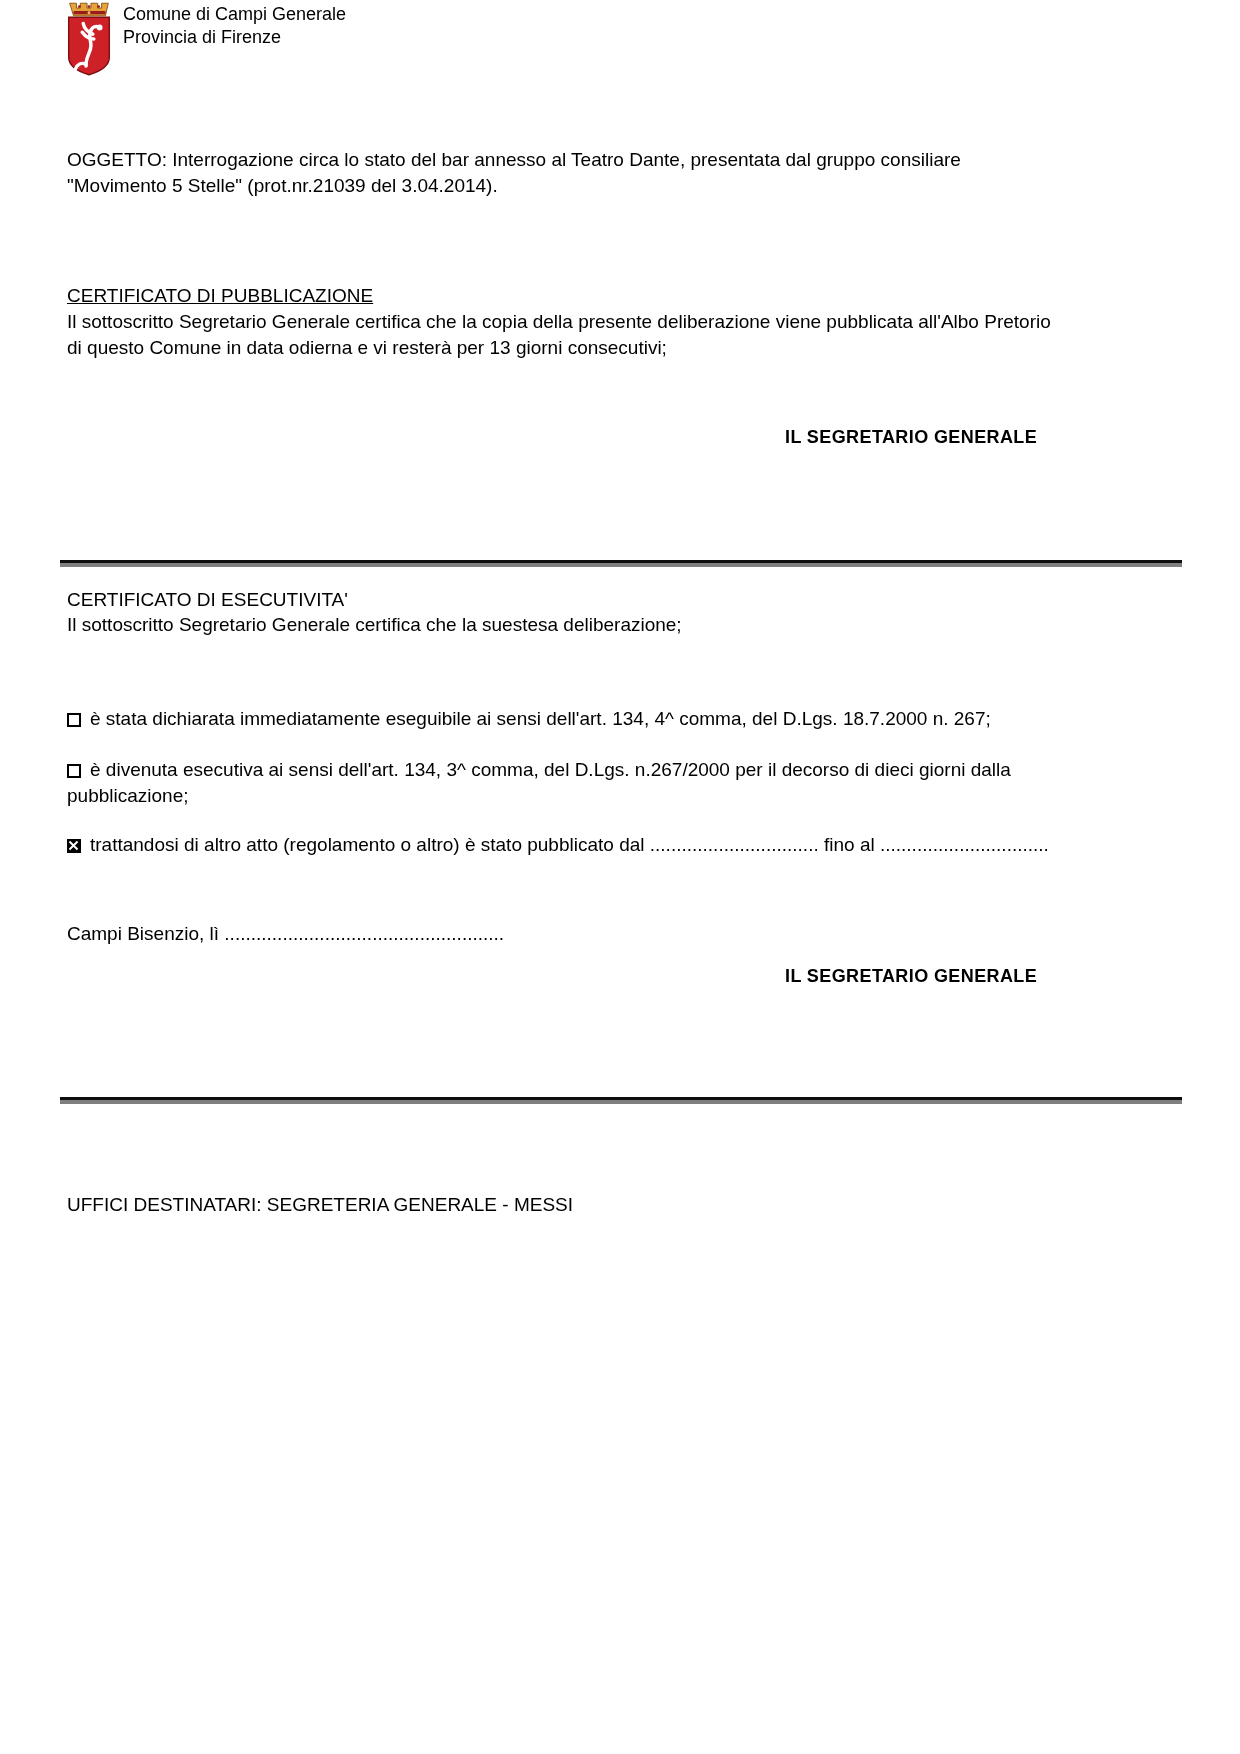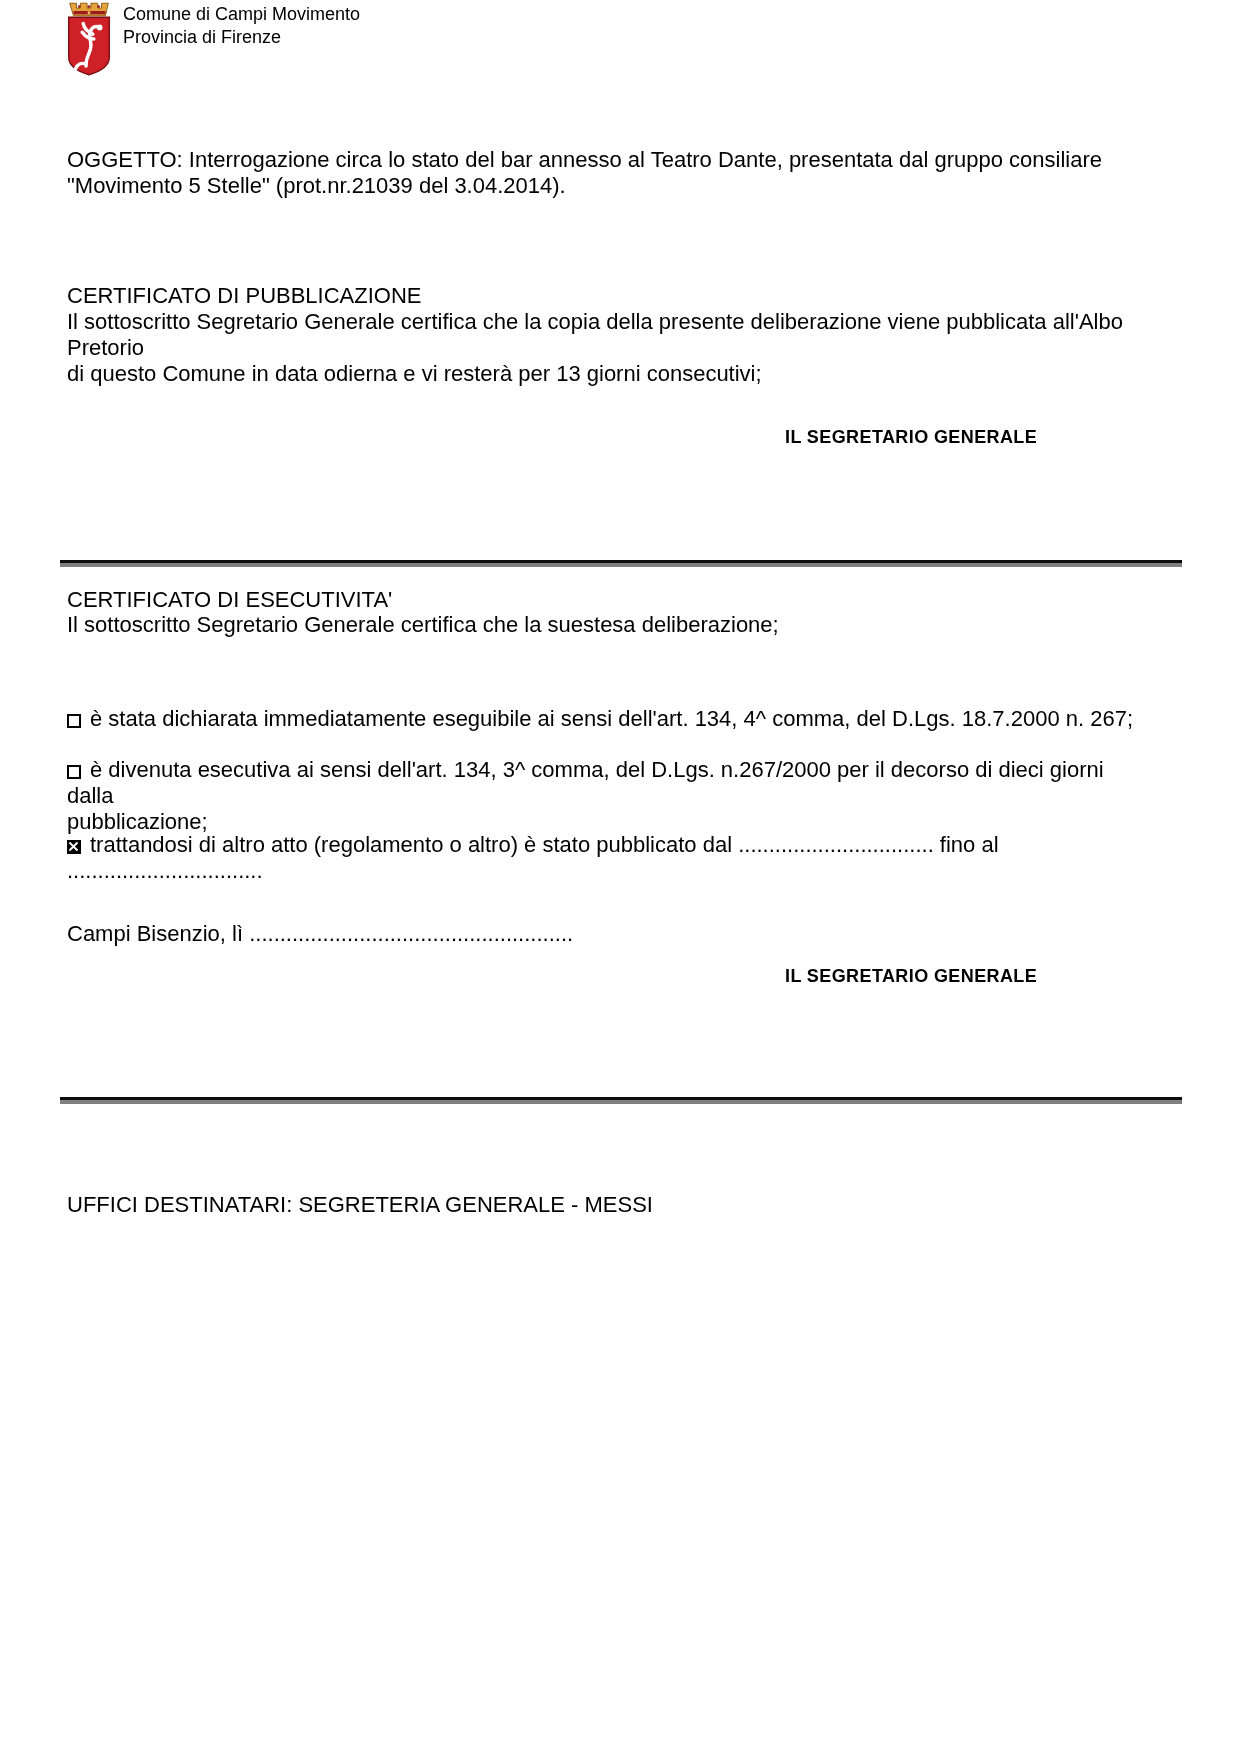--- a/index.html
+++ b/index.html
@@ -11,30 +11,30 @@
   .page {
     position: relative;
     width: 1240px;
     height: 1754px;
     margin: 0 auto;
     background: #ffffff;
     overflow: hidden;
   }
   .abs { position: absolute; }
   .txt {
-    font-size: 22px;
+    font-size: 19px;
     line-height: 26px;
     color: #000;
     white-space: normal;
   }
   .nowrap { white-space: nowrap; }
   .crest { left: 60px; top: 2px; width: 58px; height: 74px; }
   .header-text { left: 123px; top: 3px; line-height: 23px; font-size: 18px; }
   .subject { left: 67px; top: 147px; width: 1060px; }
-  .pub-title { left: 67px; top: 283px; }
+  .pub-title { left: 67px; top: 283px; text-decoration: underline; }
   .pub-body { left: 67px; top: 309px; width: 1110px; }
   .pub-date { left: 67px; top: 382px; }
   .pub-sign { left: 785px; top: 424px; font-weight: bold; font-size: 18px; letter-spacing: 0.4px; }
   .divider {
     left: 60px; width: 1122px; height: 7px;
     background: #7f7f7f;
     border-top: 3px solid #0d0d0d;
   }
   .divider-1 { top: 560px; }
   .divider-2 { top: 1097px; }
@@ -82,21 +82,21 @@
         <path d="M32,29 C34,24.5 39,24 41,27"></path>
         <path d="M34,33 C29,31 25,27 24,22"></path>
         <path d="M35,38 C30,38 26,35 23,31"></path>
         <path d="M27,64 C22,62 18,64 16,69"></path>
       </g>
       <circle cx="41" cy="26" r="3" fill="#ffffff"></circle>
     </svg>
   </div>
 
   <div class="abs txt header-text">
-    <div>Comune di Campi Movimento</div>
+    <div>Comune di Campi Generale</div>
     <div>Provincia di Firenze</div>
   </div>
 
   <div class="abs txt subject">
     <span>OGGETTO: Interrogazione circa lo stato del bar annesso al Teatro Dante, presentata dal gruppo consiliare</span><br>
     <span>"Movimento 5 Stelle" (prot.nr.21039 del 3.04.2014).</span>
   </div>
 
   <div class="abs txt pub-title nowrap">CERTIFICATO DI PUBBLICAZIONE</div>
   <div class="abs txt pub-body">

